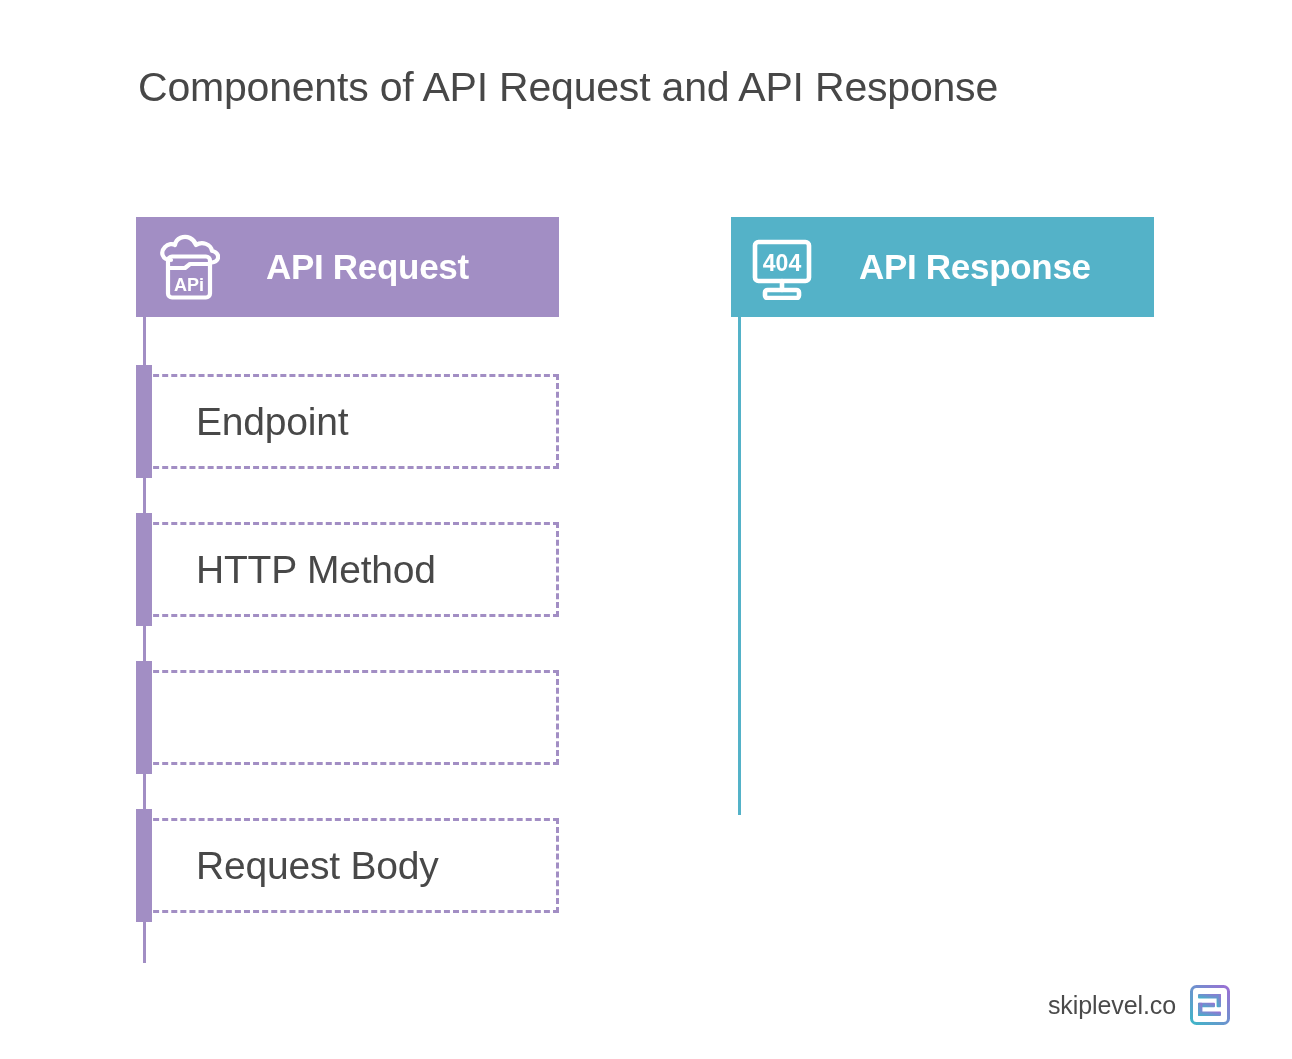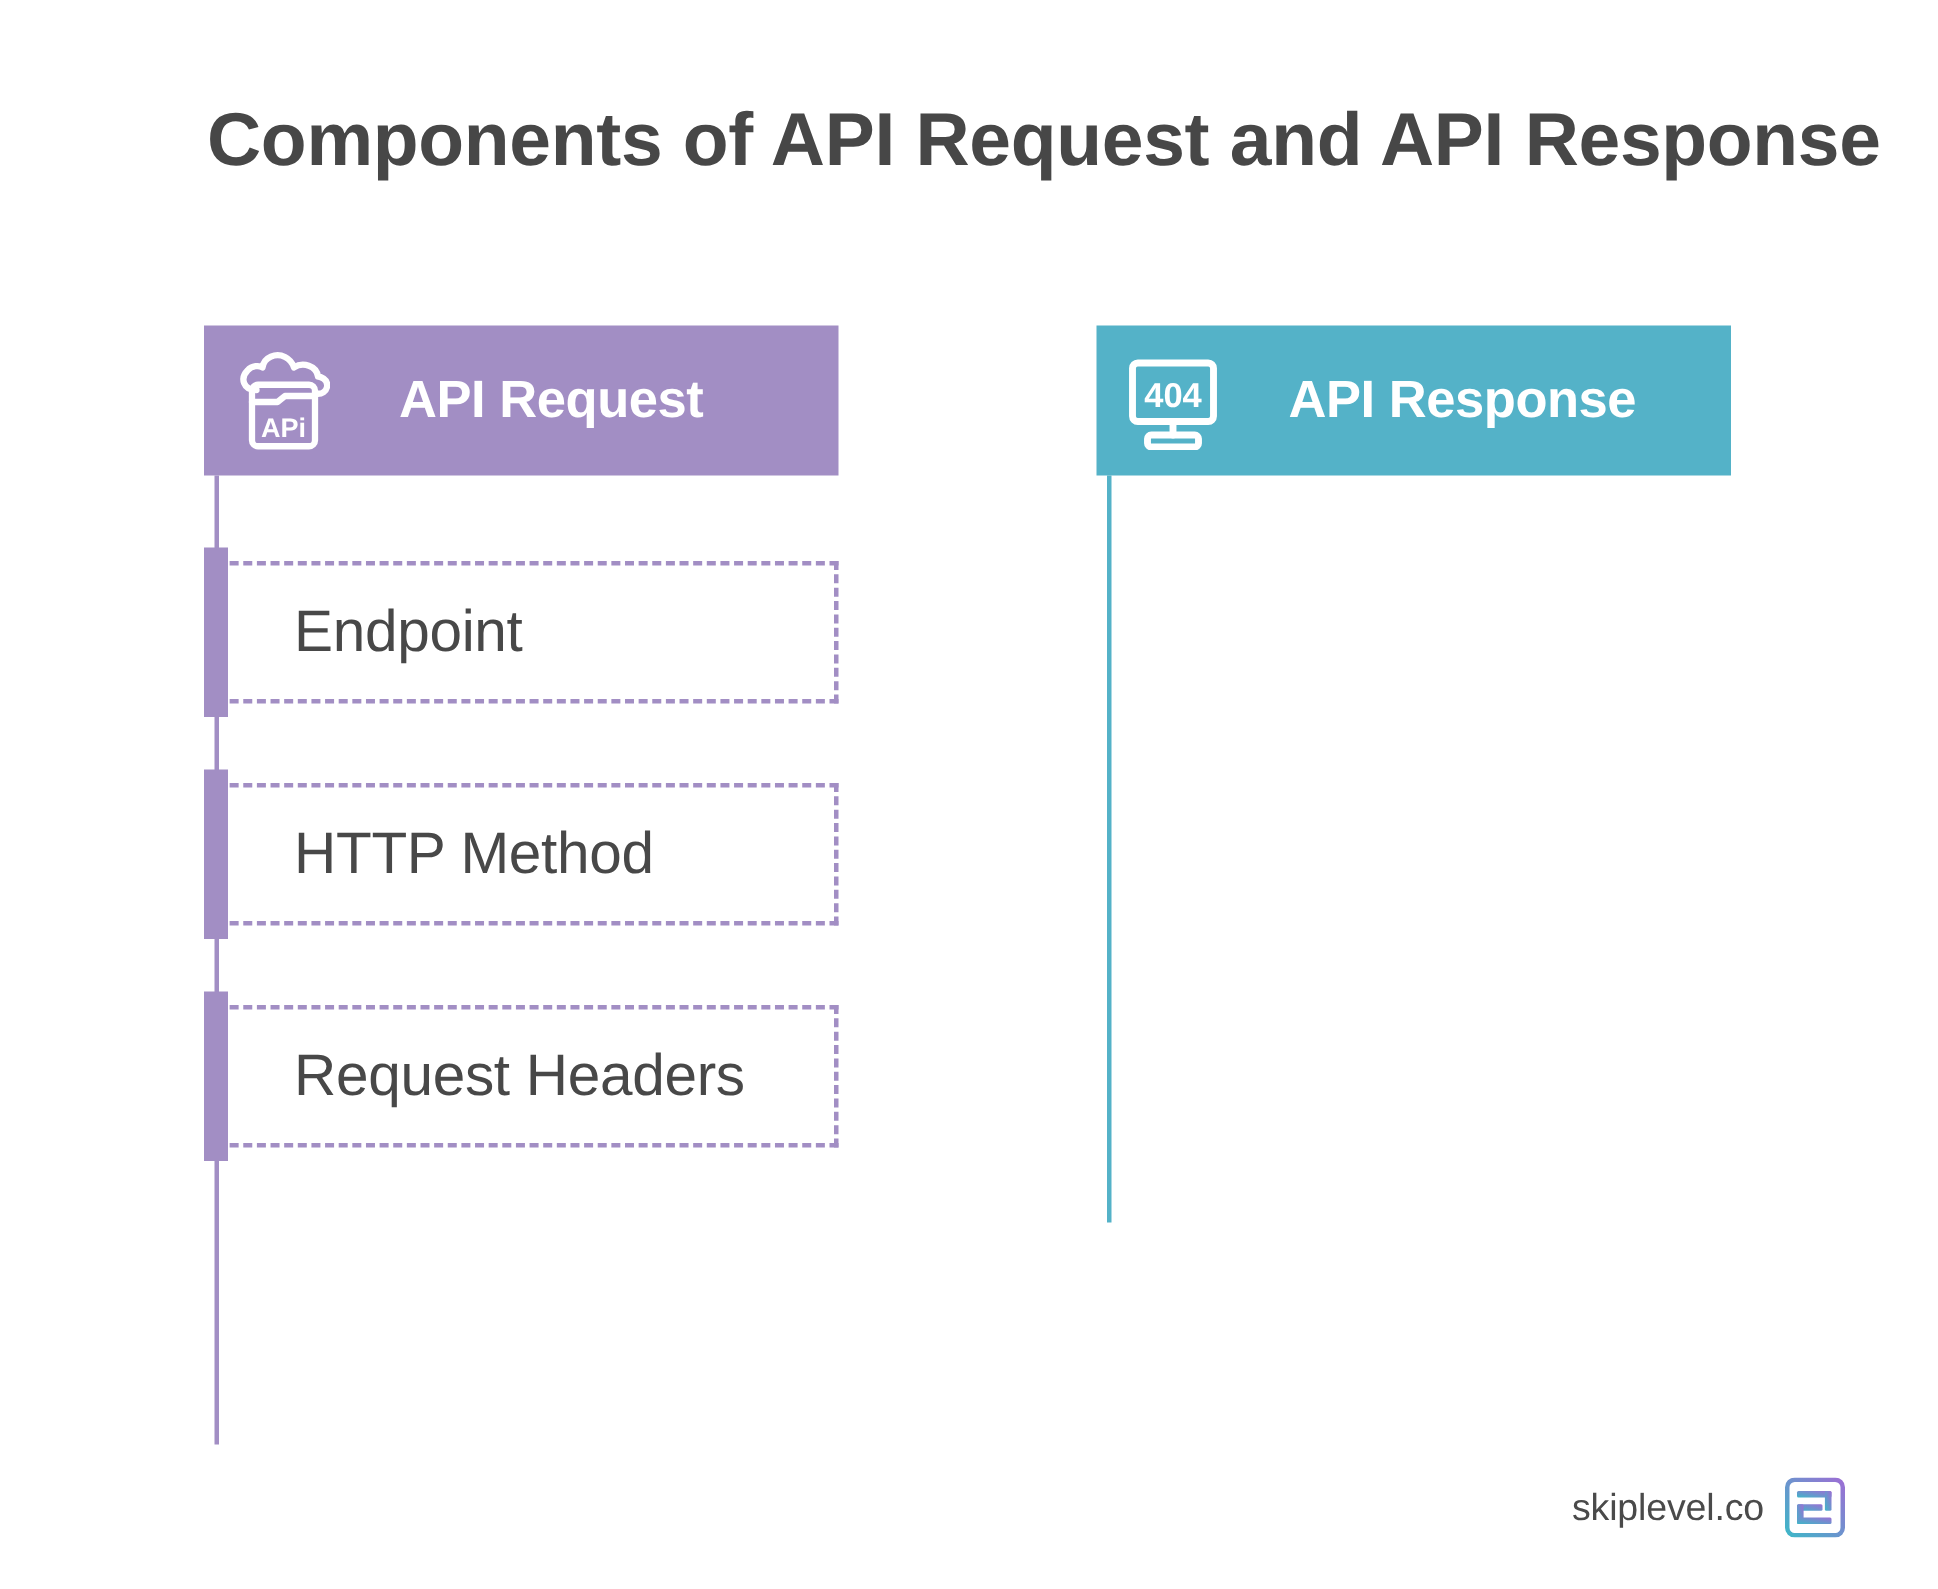--- a/index.html
+++ b/index.html
@@ -13,22 +13,22 @@
     position: relative;
     overflow: hidden;
     font-family: "Liberation Sans", sans-serif;
     color: #444444;
   }
 
   #page-title {
     position: absolute;
     left: 138px;
     top: 64px;
-    font-size: 50px;
-    font-weight: 700;
+    font-size: 41px;
+    font-weight: 400;
     letter-spacing: -0.2px;
     color: #474747;
     white-space: nowrap;
   }
 
   .column {
     position: absolute;
     top: 217px;
     width: 423px;
   }
@@ -162,21 +162,25 @@
       <div class="item-label">Endpoint</div>
     </div>
     <div class="item">
       <div class="item-box"></div>
       <div class="item-accent"></div>
       <div class="item-label">HTTP Method</div>
     </div>
     <div class="item">
       <div class="item-box"></div>
       <div class="item-accent"></div>
-      <div class="item-label">Request Headers</div>
+    </div>
+    <div class="item">
+      <div class="item-box"></div>
+      <div class="item-accent"></div>
+      <div class="item-label">Request Body</div>
     </div>
   </div>
 </div>
 
 <div class="column" id="column-response">
 
   <div class="spine"></div>
 
   <div class="col-header">
     <span class="header-icon">

